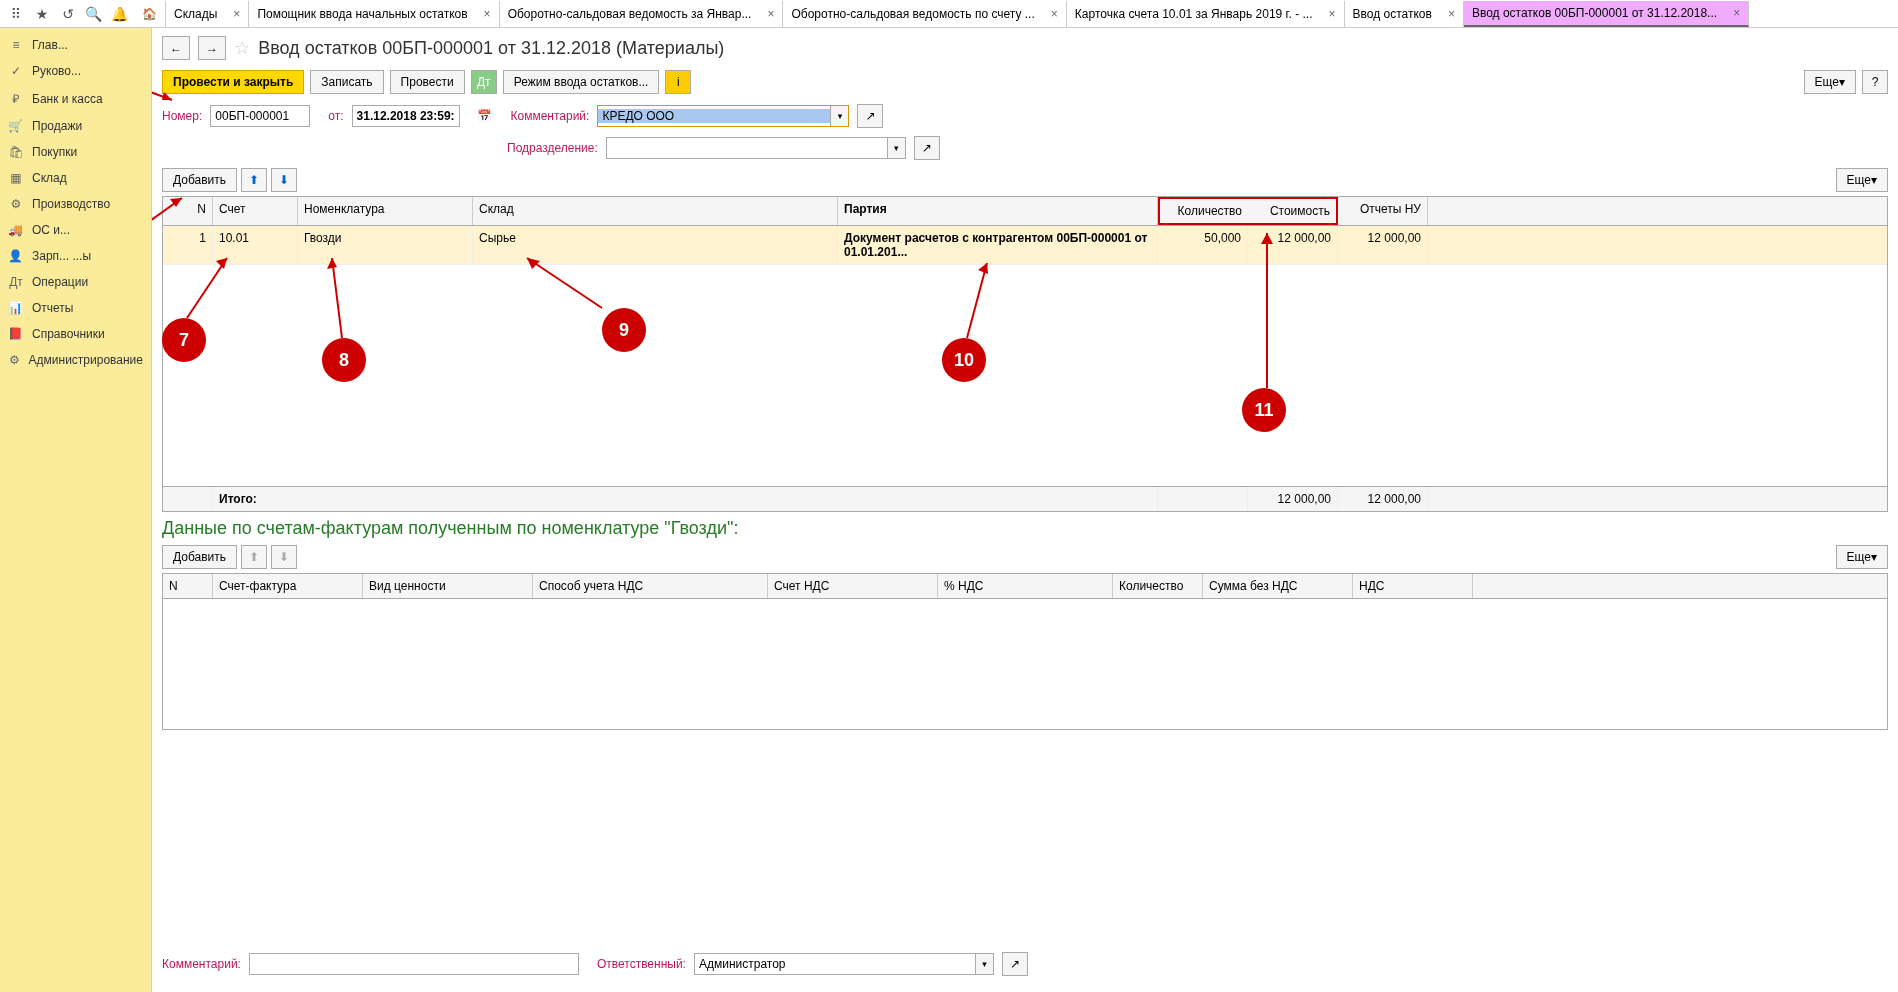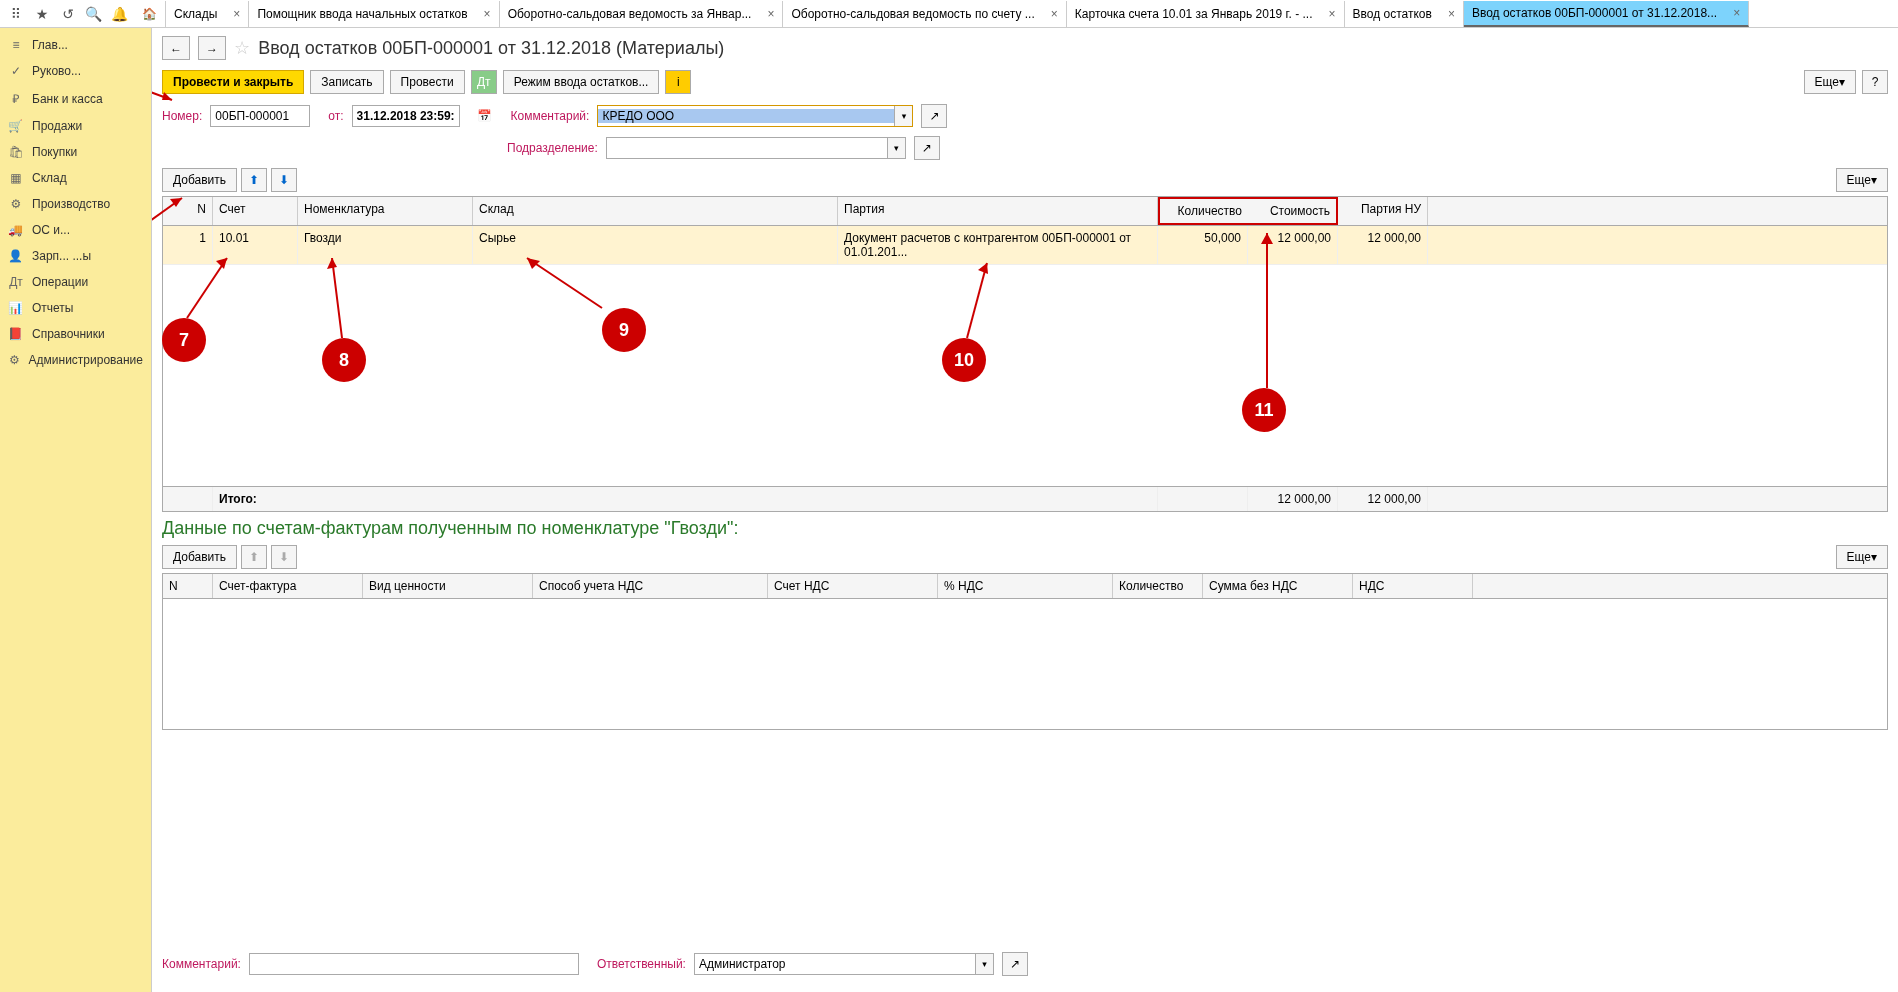--- a/index.html
+++ b/index.html
@@ -4,21 +4,21 @@
 <style>
 * { box-sizing: border-box; margin: 0; padding: 0; font-family: Arial, sans-serif; font-size: 12px; }
 body { background: #fff; overflow: hidden; }
 
 .top-toolbar { height: 28px; border-bottom: 1px solid #ccc; display: flex; align-items: center; padding: 0 4px; gap: 2px; }
 .top-icon { width: 24px; height: 24px; display: flex; align-items: center; justify-content: center; cursor: pointer; font-size: 14px; color: #555; }
 
 .tabs-bar { display: flex; align-items: center; flex: 1; overflow: hidden; }
 .home-tab { width: 32px; height: 26px; display: flex; align-items: center; justify-content: center; border-right: 1px solid #ccc; cursor: pointer; }
 .tab { height: 26px; display: flex; align-items: center; padding: 0 8px; border-right: 1px solid #ccc; cursor: pointer; white-space: nowrap; font-size: 11px; gap: 16px; }
-.tab.active { background: #7dd3fc; border-bottom: 2px solid #666; }
+.tab.active { background: #f0abfc; border-bottom: 2px solid #666; }
 .tab-close { color: #666; cursor: pointer; font-size: 12px; }
 
 .main-layout { display: flex; height: calc(100vh - 28px); }
 
 .sidebar { width: 152px; background: #fbec9c; border-right: 1px solid #ccc; padding-top: 4px; }
 .sidebar-item { display: flex; align-items: center; padding: 6px 8px; gap: 8px; cursor: pointer; color: #333; font-size: 12px; }
 .sidebar-icon { width: 16px; display: flex; justify-content: center; color: #666; }
 
 .content { flex: 1; padding: 8px 10px; overflow: auto; display: flex; flex-direction: column; position: relative; }
 
@@ -66,21 +66,21 @@
 .callout { position: absolute; width: 44px; height: 44px; background: #c00; border-radius: 50%; color: #fff; font-size: 18px; font-weight: bold; display: flex; align-items: center; justify-content: center; z-index: 100; }
 
 svg.arrow { position: absolute; z-index: 99; pointer-events: none; }
 svg.arrow line { stroke: #c00; stroke-width: 2; }
 svg.arrow polygon { fill: #c00; }
 
 .col-n { width: 50px; text-align: right; }
 .col-schet { width: 85px; }
 .col-nomen { width: 175px; }
 .col-sklad { width: 365px; }
-.col-party { width: 320px; }
+.col-party { width: 320px; font-weight: bold; }
 .col-kol { width: 90px; text-align: right; }
 .col-stoim { width: 90px; text-align: right; }
 .col-summa { width: 90px; text-align: right; }
 
 .col2-n { width: 50px; }
 .col2-sf { width: 150px; }
 .col2-vc { width: 170px; }
 .col2-sun { width: 235px; }
 .col2-snds { width: 170px; }
 .col2-pnds { width: 175px; }
@@ -209,21 +209,21 @@
       </div>
     </div>
 
     <div class="form-row">
       <span class="form-label">Номер:</span>
       <input class="form-input" style="width: 100px;" value="00БП-000001">
       <span class="form-label" style="margin-left:10px;">от:</span>
       <input class="form-input" style="width: 108px; font-weight: bold;" value="31.12.2018 23:59:59">
       <span style="margin-left:10px;">📅</span>
       <span class="form-label" style="margin-left:10px;">Комментарий:</span>
-      <div class="form-select highlight" style="width:316px;">
+      <div class="form-select highlight" style="width:252px;">
         <span class="form-select-value">КРЕДО ООО</span>
         <span class="form-select-btn">▾</span>
       </div>
       <button class="btn btn-icon">↗</button>
     </div>
 
     <div class="form-row" style="margin-left:345px;">
       <span class="form-label">Подразделение:</span>
       <div class="form-select" style="width:300px;">
         <span class="form-select-value"></span>
@@ -244,21 +244,21 @@
 
     <div class="table">
       <div class="table-header">
         <div class="th col-n">N</div>
         <div class="th col-schet">Счет</div>
         <div class="th col-nomen">Номенклатура</div>
         <div class="th col-sklad">Склад</div>
         <div class="th col-party">Партия</div>
         <div class="th col-kol highlight-box" style="border-right:none;">Количество</div>
         <div class="th col-stoim highlight-box" style="border-left:none;">Стоимость</div>
-        <div class="th col-summa">Партия НУ</div>
+        <div class="th col-summa">Отчеты НУ</div>
       </div>
       <div class="table-body">
         <div class="table-row selected">
           <div class="td col-n">1</div>
           <div class="td col-schet">10.01</div>
           <div class="td col-nomen">Гвозди</div>
           <div class="td col-sklad">Сырье</div>
           <div class="td col-party">Документ расчетов с контрагентом 00БП-000001 от 01.01.201...</div>
           <div class="td col-kol">50,000</div>
           <div class="td col-stoim">12 000,00</div>

